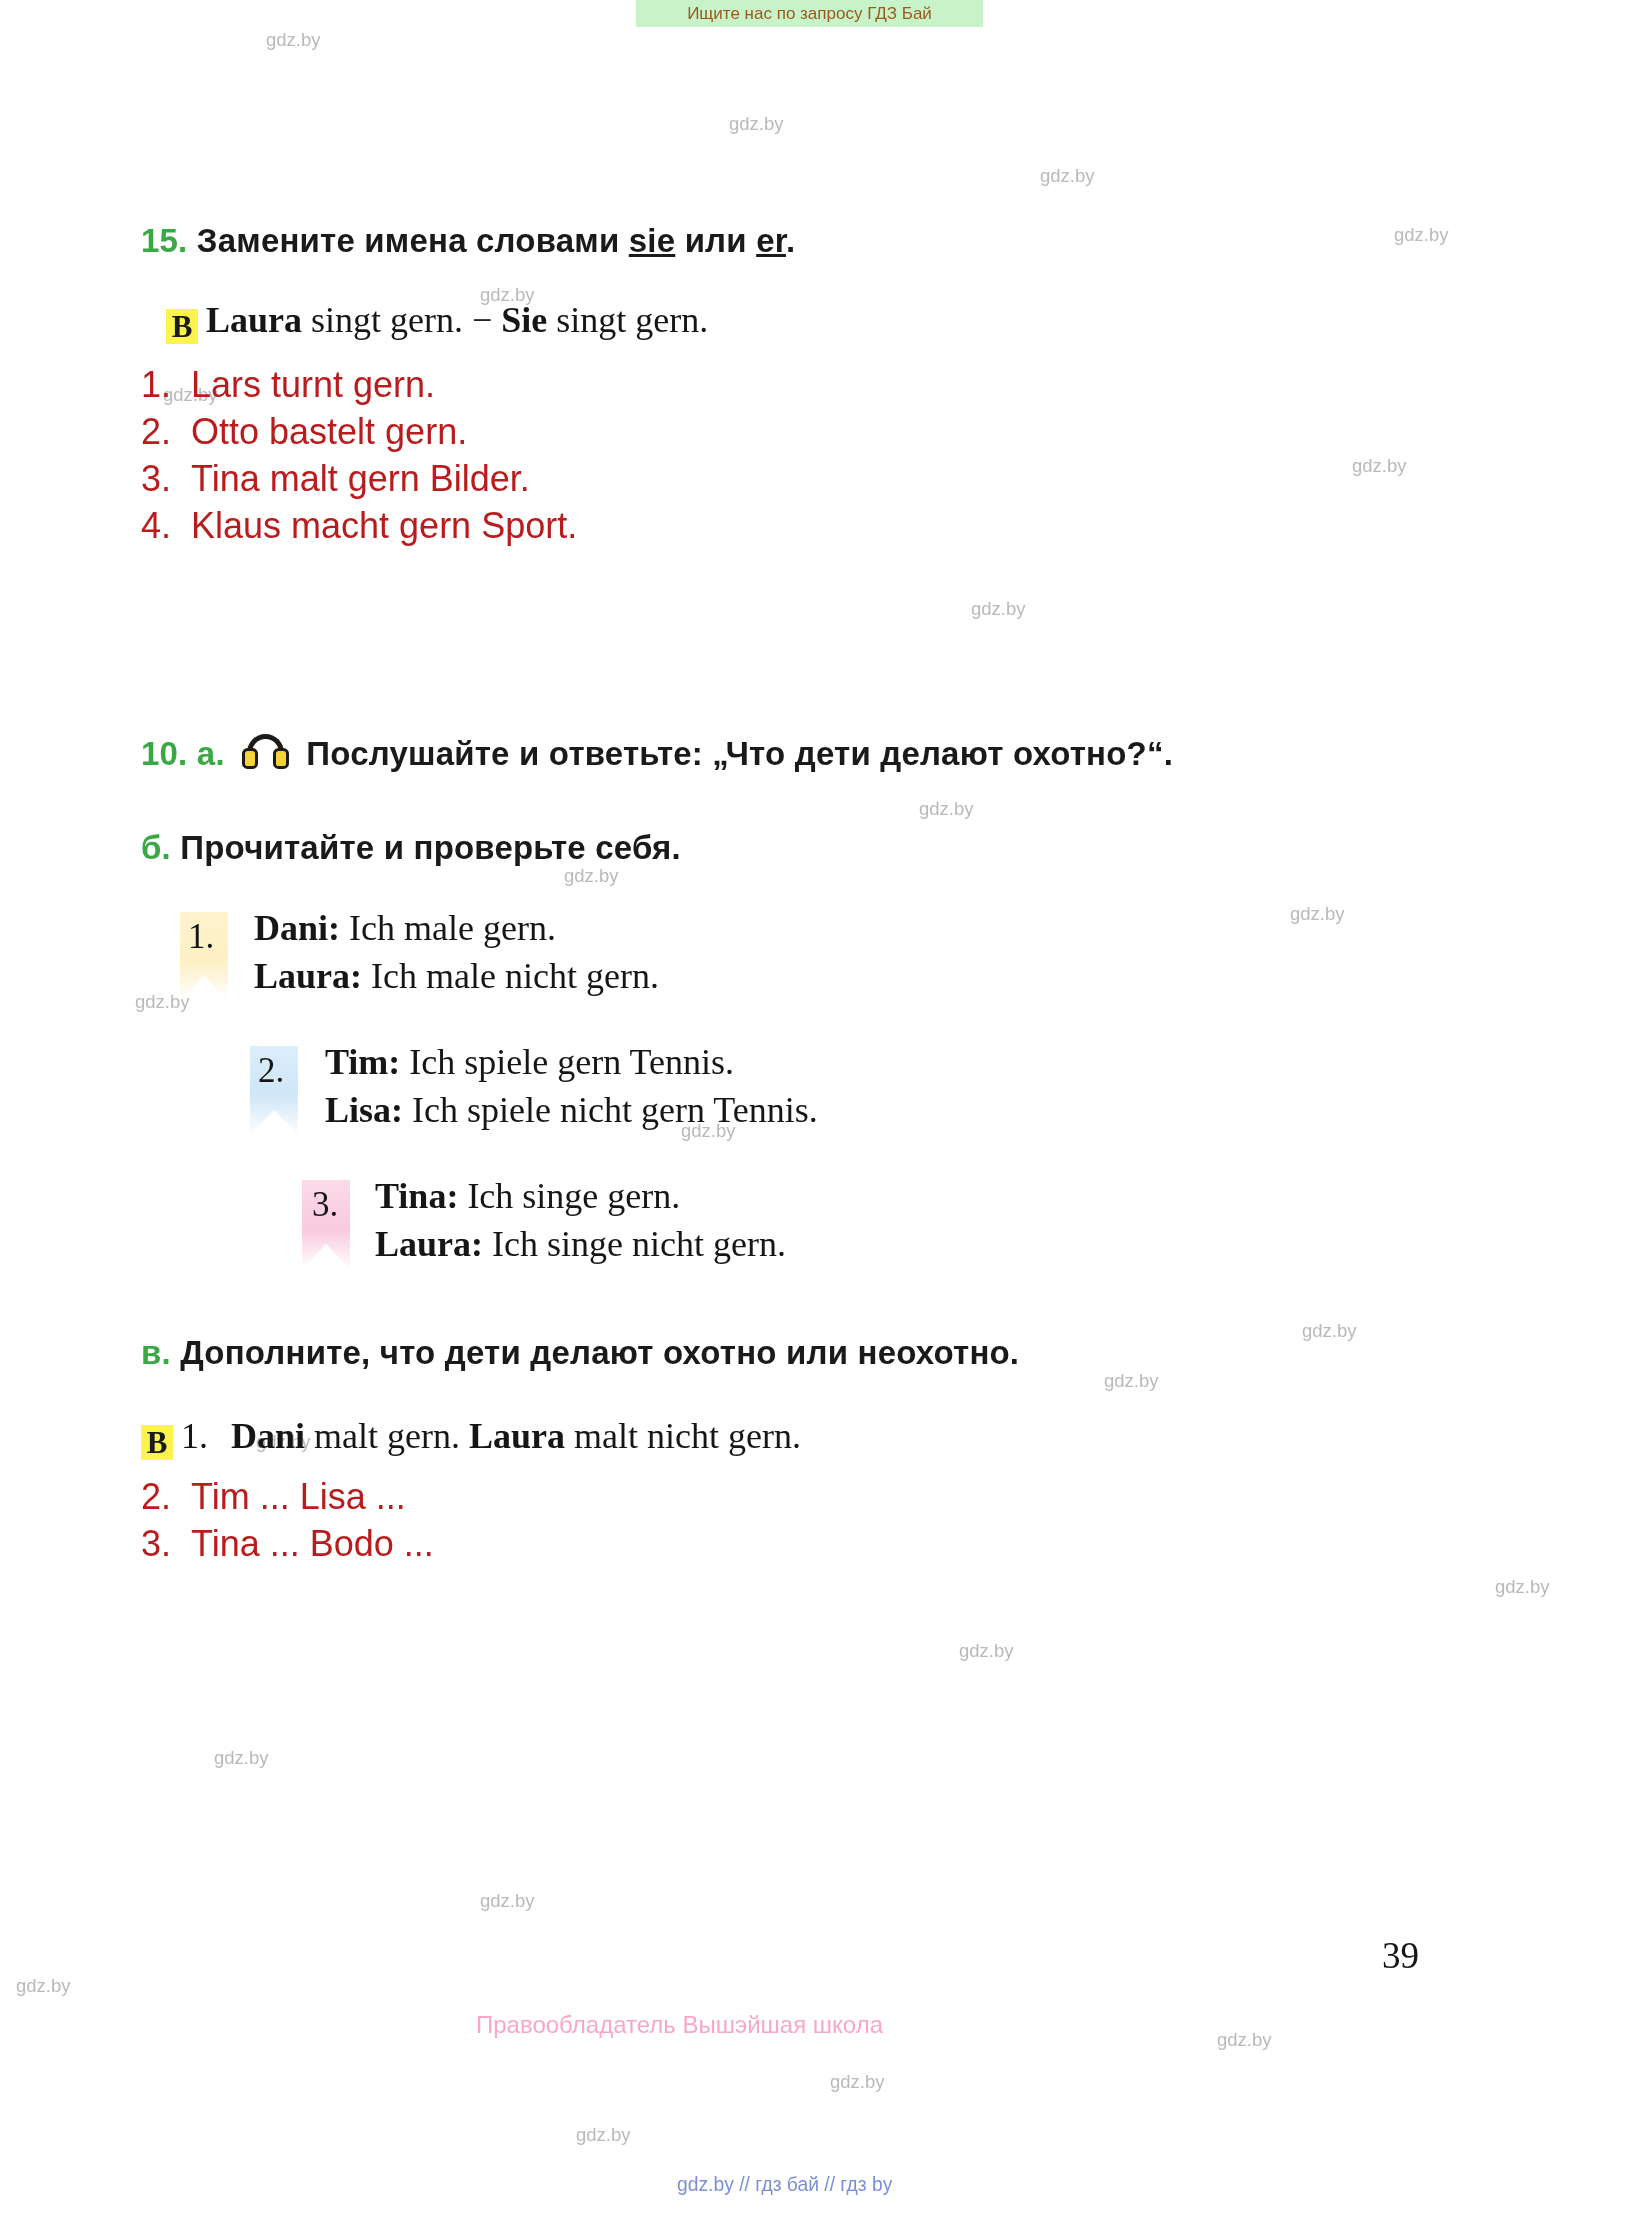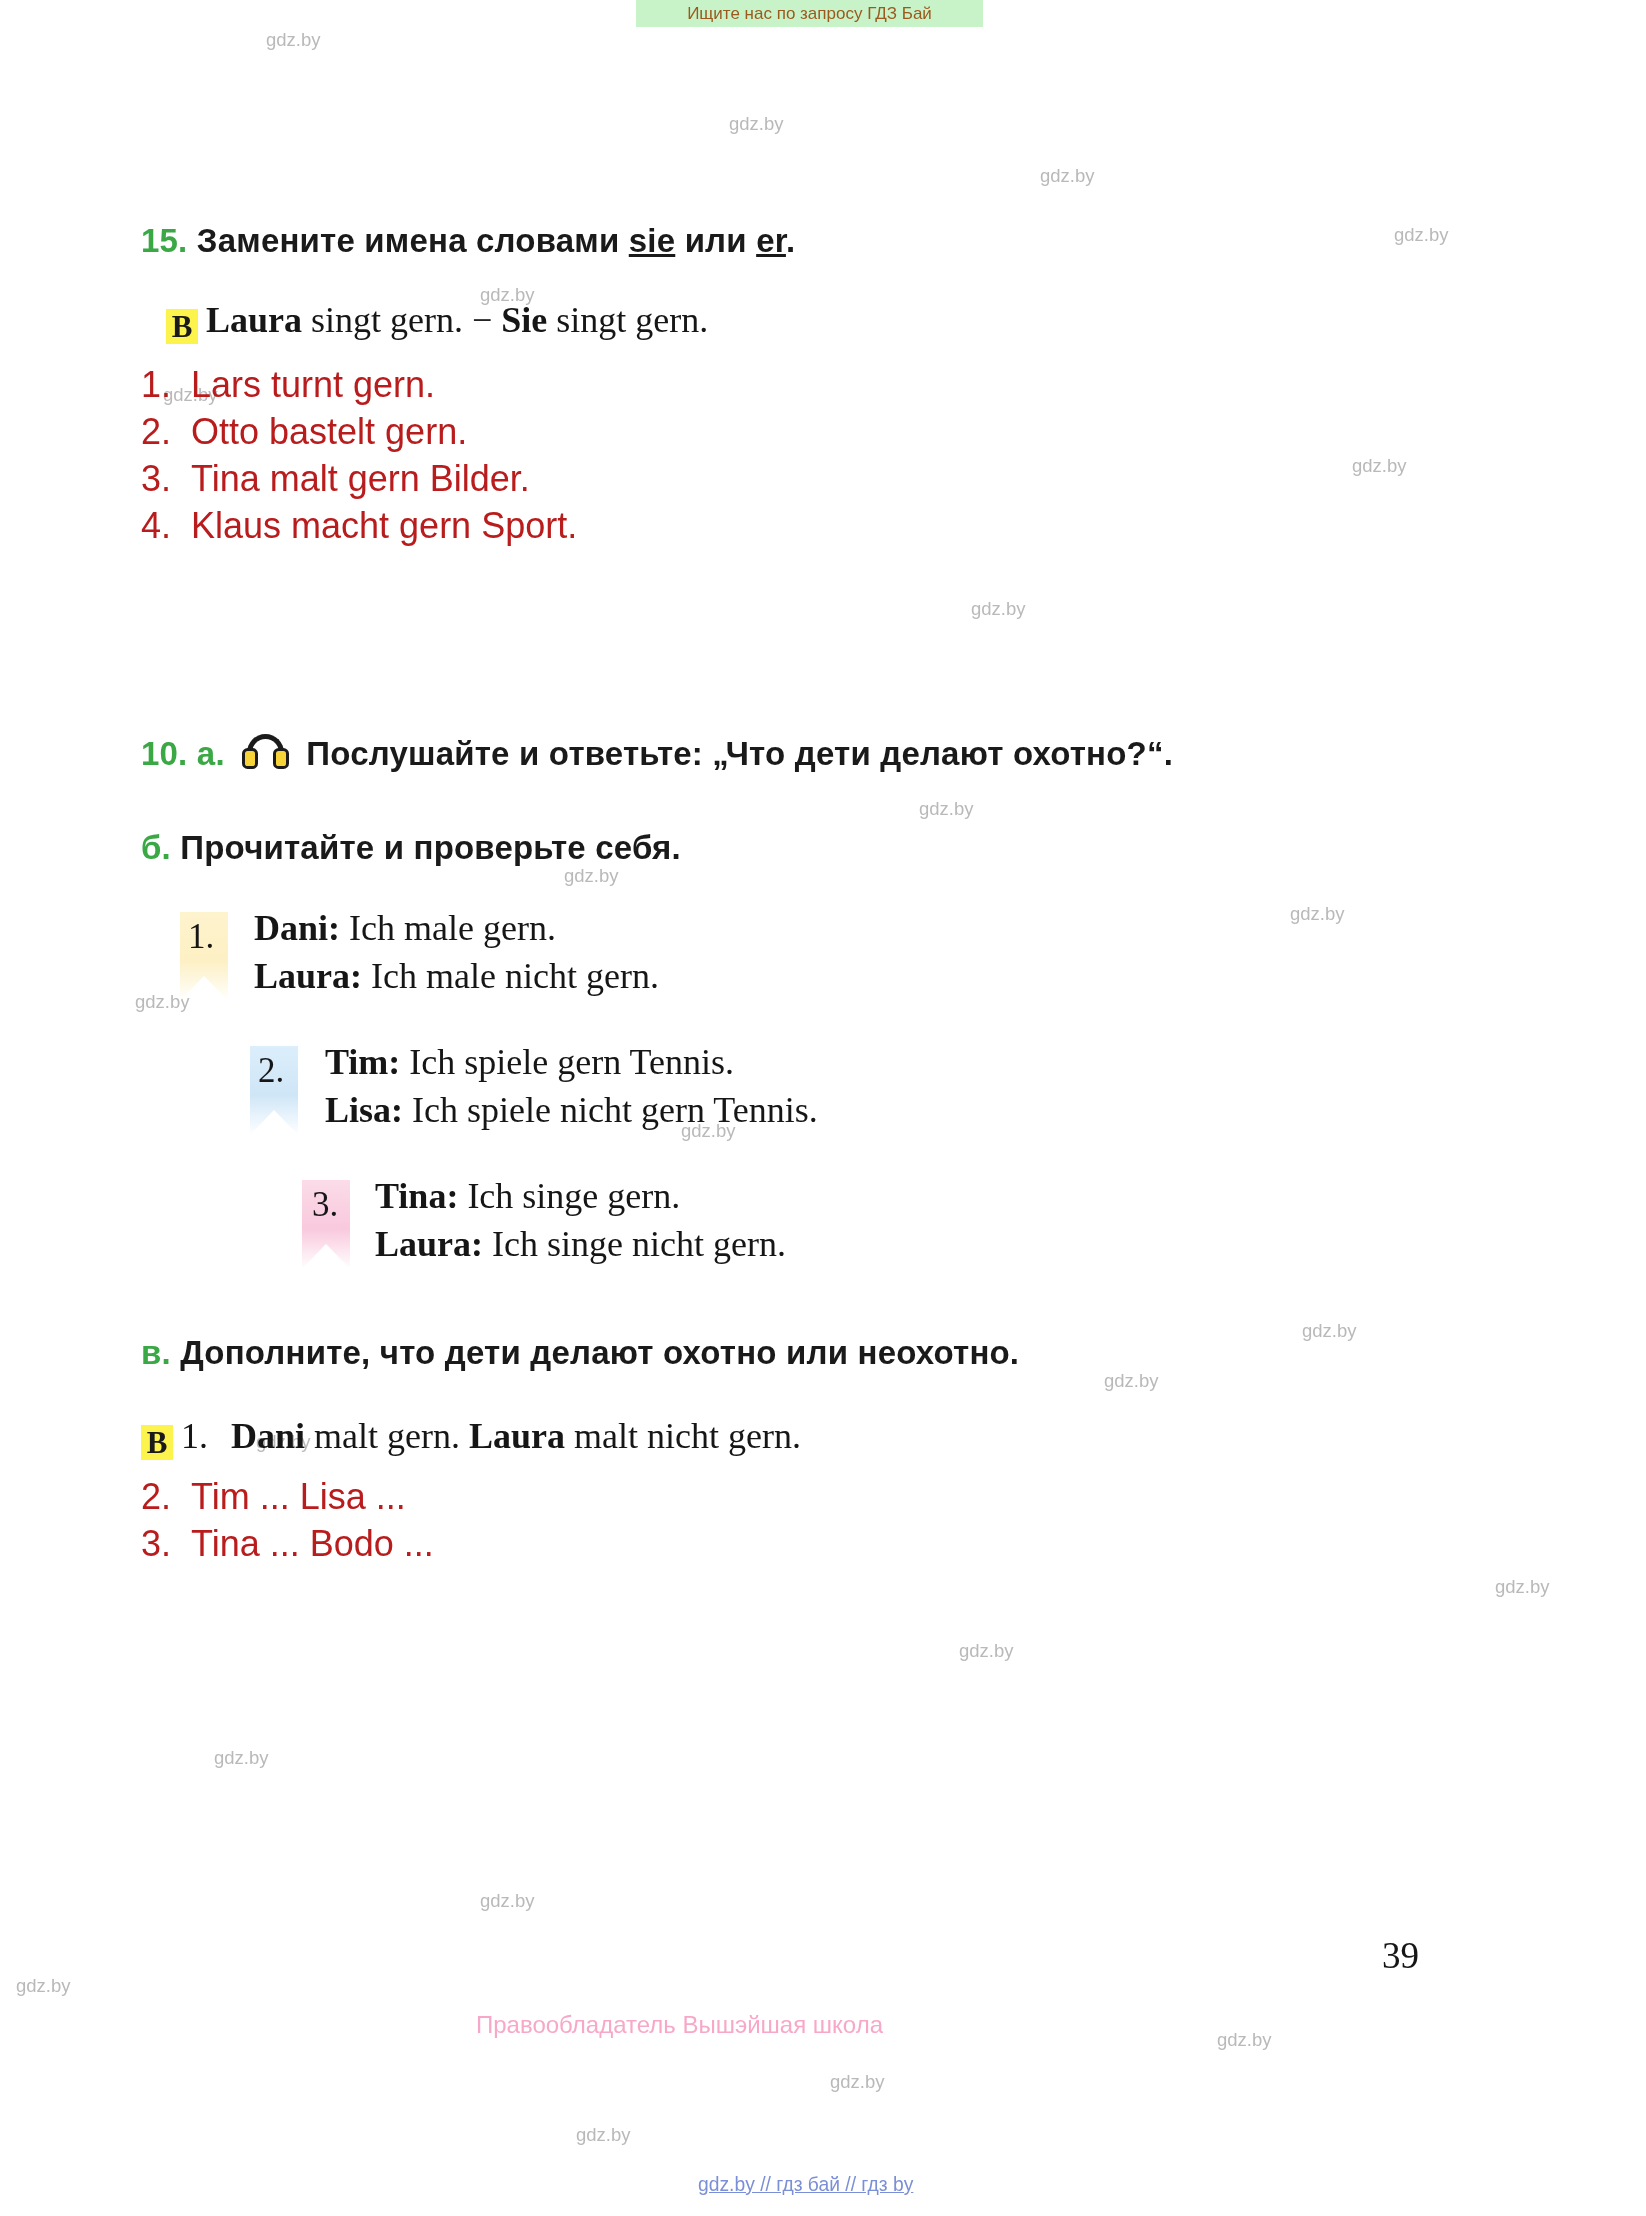--- a/index.html
+++ b/index.html
@@ -263,16 +263,16 @@
     </div>
 
     <div class="numbered" style="margin-top:13px; line-height:47px;">
       <div><span class="n">2.</span><span>Tim ... Lisa ...</span></div>
       <div><span class="n">3.</span><span>Tina ... Bodo ...</span></div>
     </div>
   </div>
 
   <div class="footer-num" style="left:1382px; top:1934px;">39</div>
   <div class="copyright" style="left:476px; top:2011px;">Правообладатель Вышэйшая школа</div>
-  <div class="bottom-links" style="left:698px; top:2174px;text-decoration:underline;">gdz.by  //  гдз бай  //  гдз by</div>
+  <div class="bottom-links" style="left:677px; top:2174px;">gdz.by  //  гдз бай  //  гдз by</div>
 
 </div>
 
 
 </body></html>

